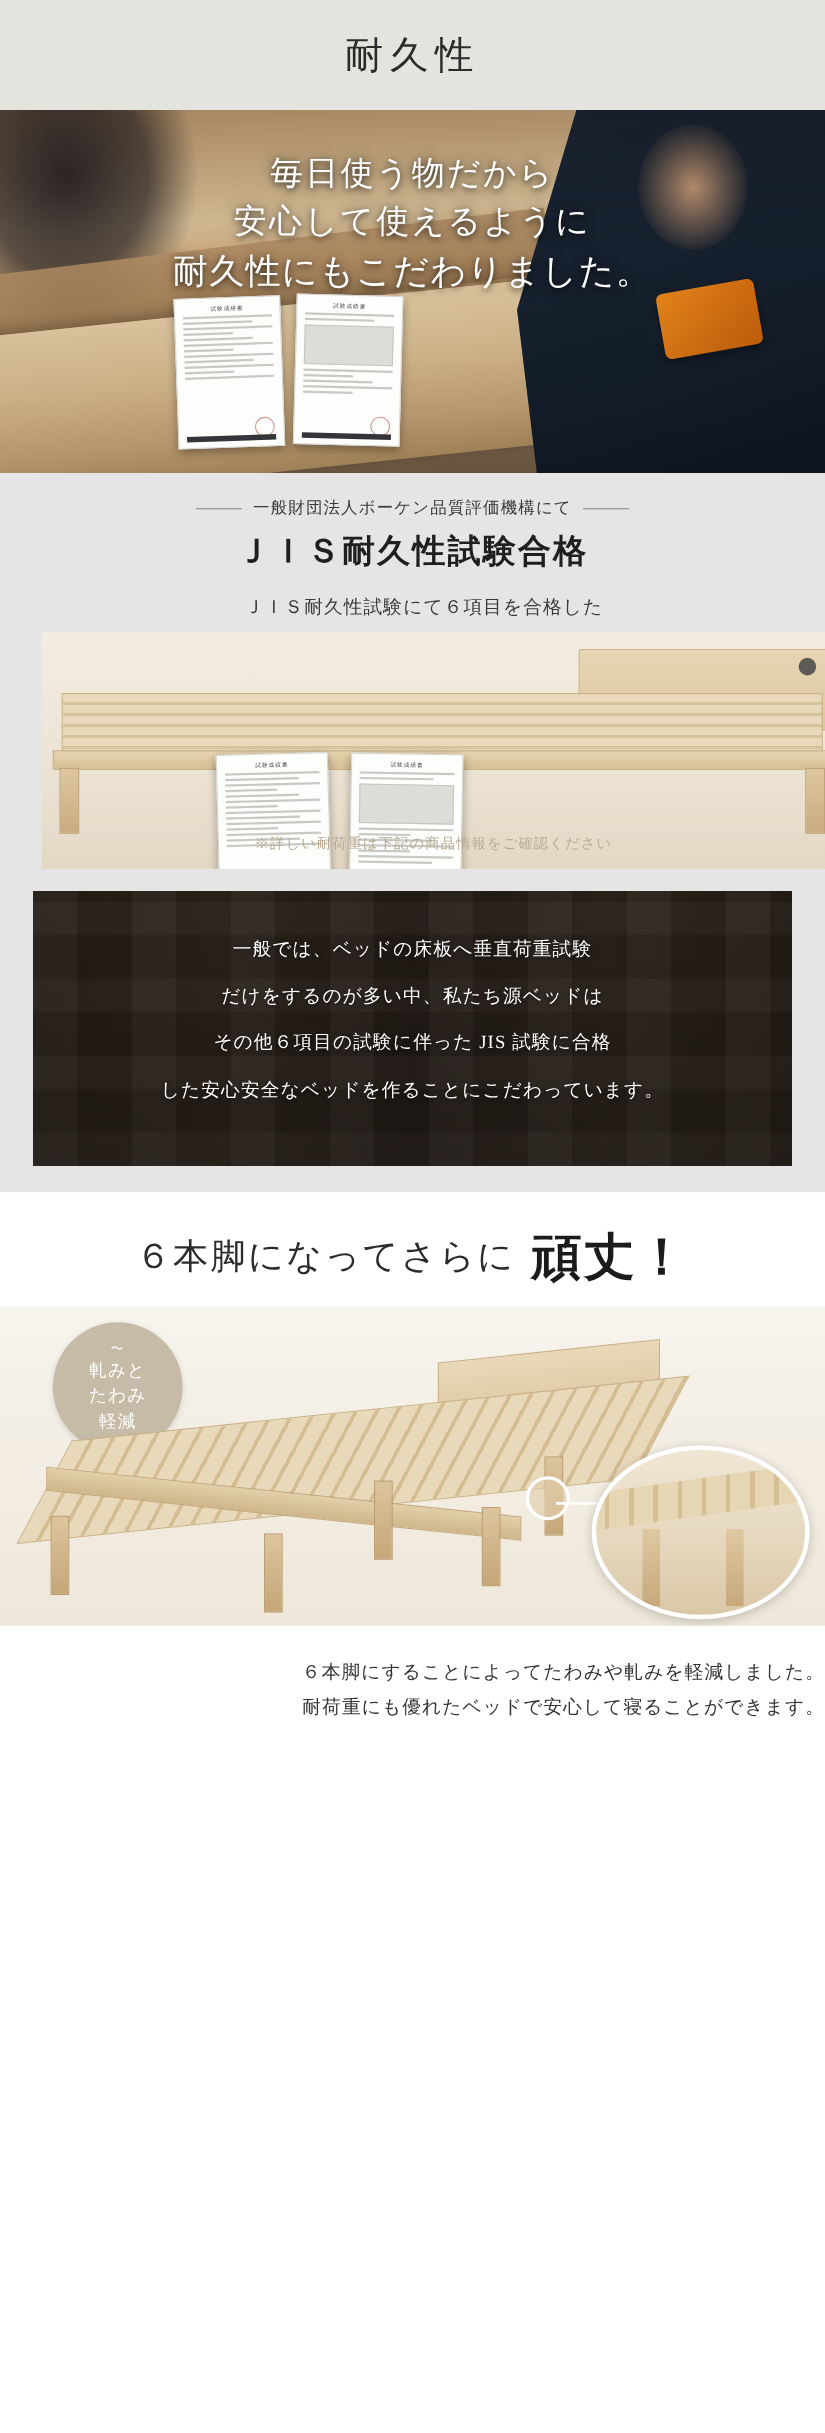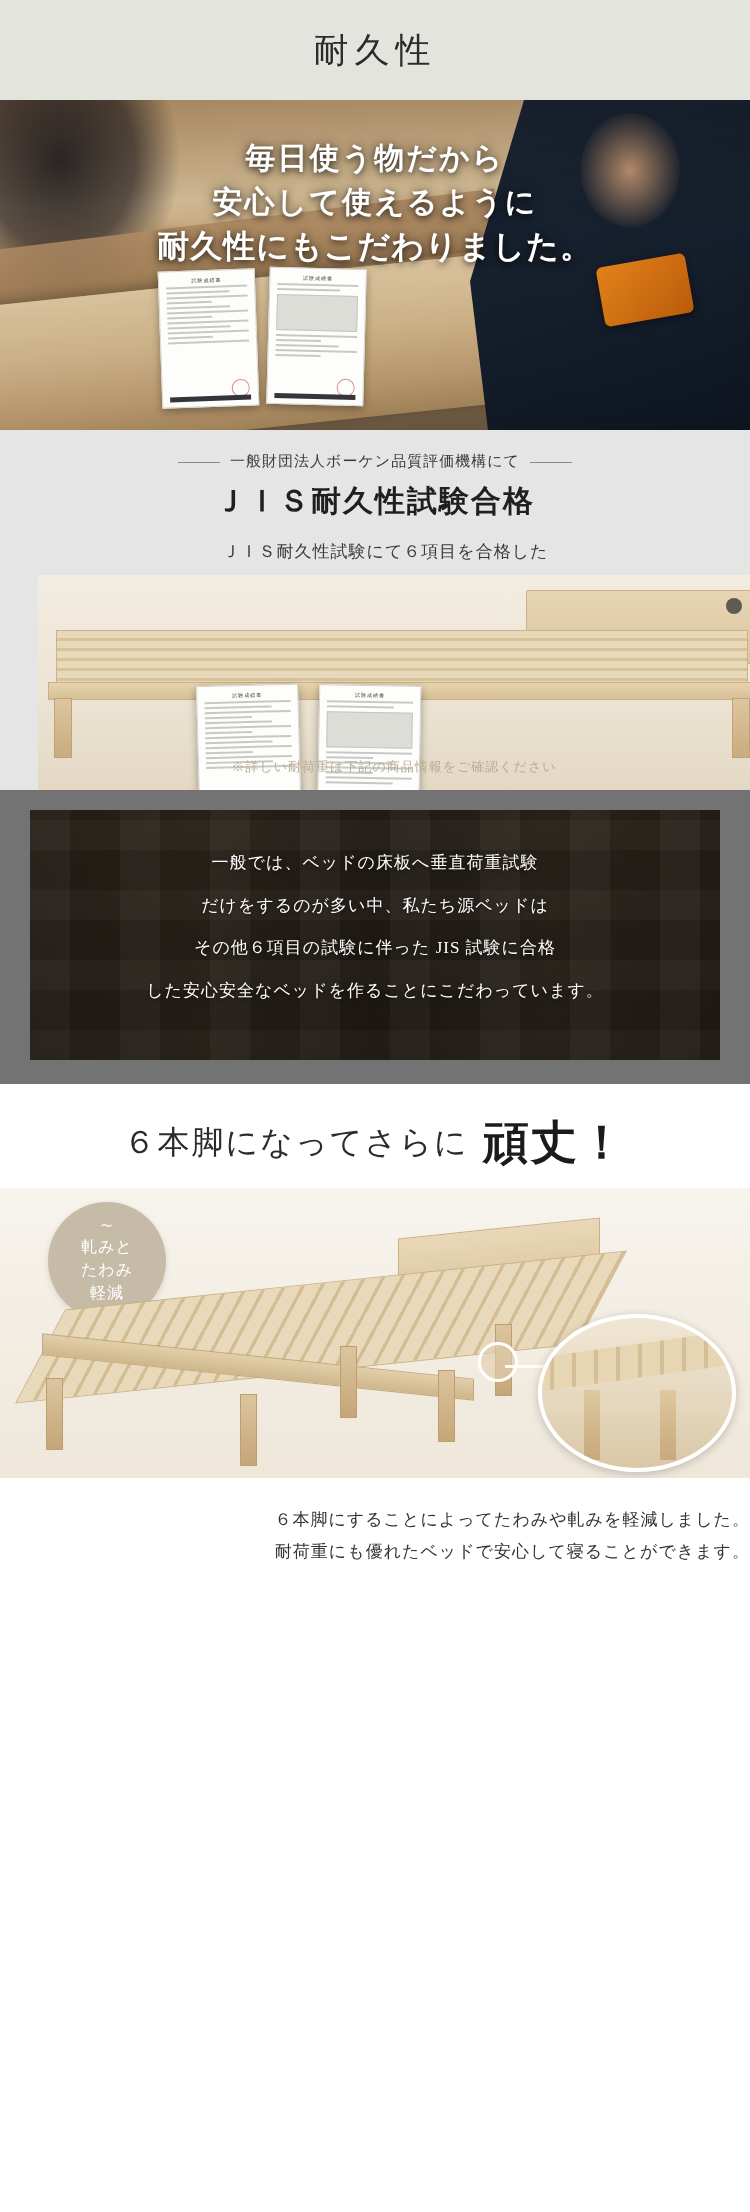--- a/index.html
+++ b/index.html
@@ -105,21 +105,21 @@
     background: linear-gradient(180deg, rgba(0,0,0,.18) 0%, rgba(0,0,0,.05) 40%, rgba(0,0,0,.10) 100%);
   }
   .hero .hero-text {
     position: absolute;
     left: 0;
     right: 0;
     top: 36px;
     text-align: center;
     font-family: "Liberation Serif", serif;
     color: #ffffff;
-    font-weight: 700;
+    font-weight: 400;
     line-height: 1.45;
     text-shadow: 0 2px 6px rgba(0,0,0,.65), 0 0 14px rgba(0,0,0,.45);
   }
   .hero .hero-text .l1 { font-size: 30px; letter-spacing: 2px; }
   .hero .hero-text .l2 { font-size: 30px; letter-spacing: 2px; }
   .hero .hero-text .l3 { font-size: 32px; letter-spacing: 1px; }
 
   
   .cert {
     position: absolute;
@@ -290,21 +290,21 @@
     text-align: center;
     font-family: "Liberation Serif", serif;
     font-size: 13px;
     color: #b9ab94;
     letter-spacing: 1px;
   }
 
   
   .quote-wrap {
     width: 750px;
-    background: #737373;
+    background: #e5e5e5;
     padding: 20px 0 24px;
   }
   .quote {
     position: relative;
     margin: 0 auto;
     width: 690px;
     height: 250px;
     overflow: hidden;
     background:
       linear-gradient(180deg, rgba(40,30,22,0.72), rgba(40,30,22,0.72)),

